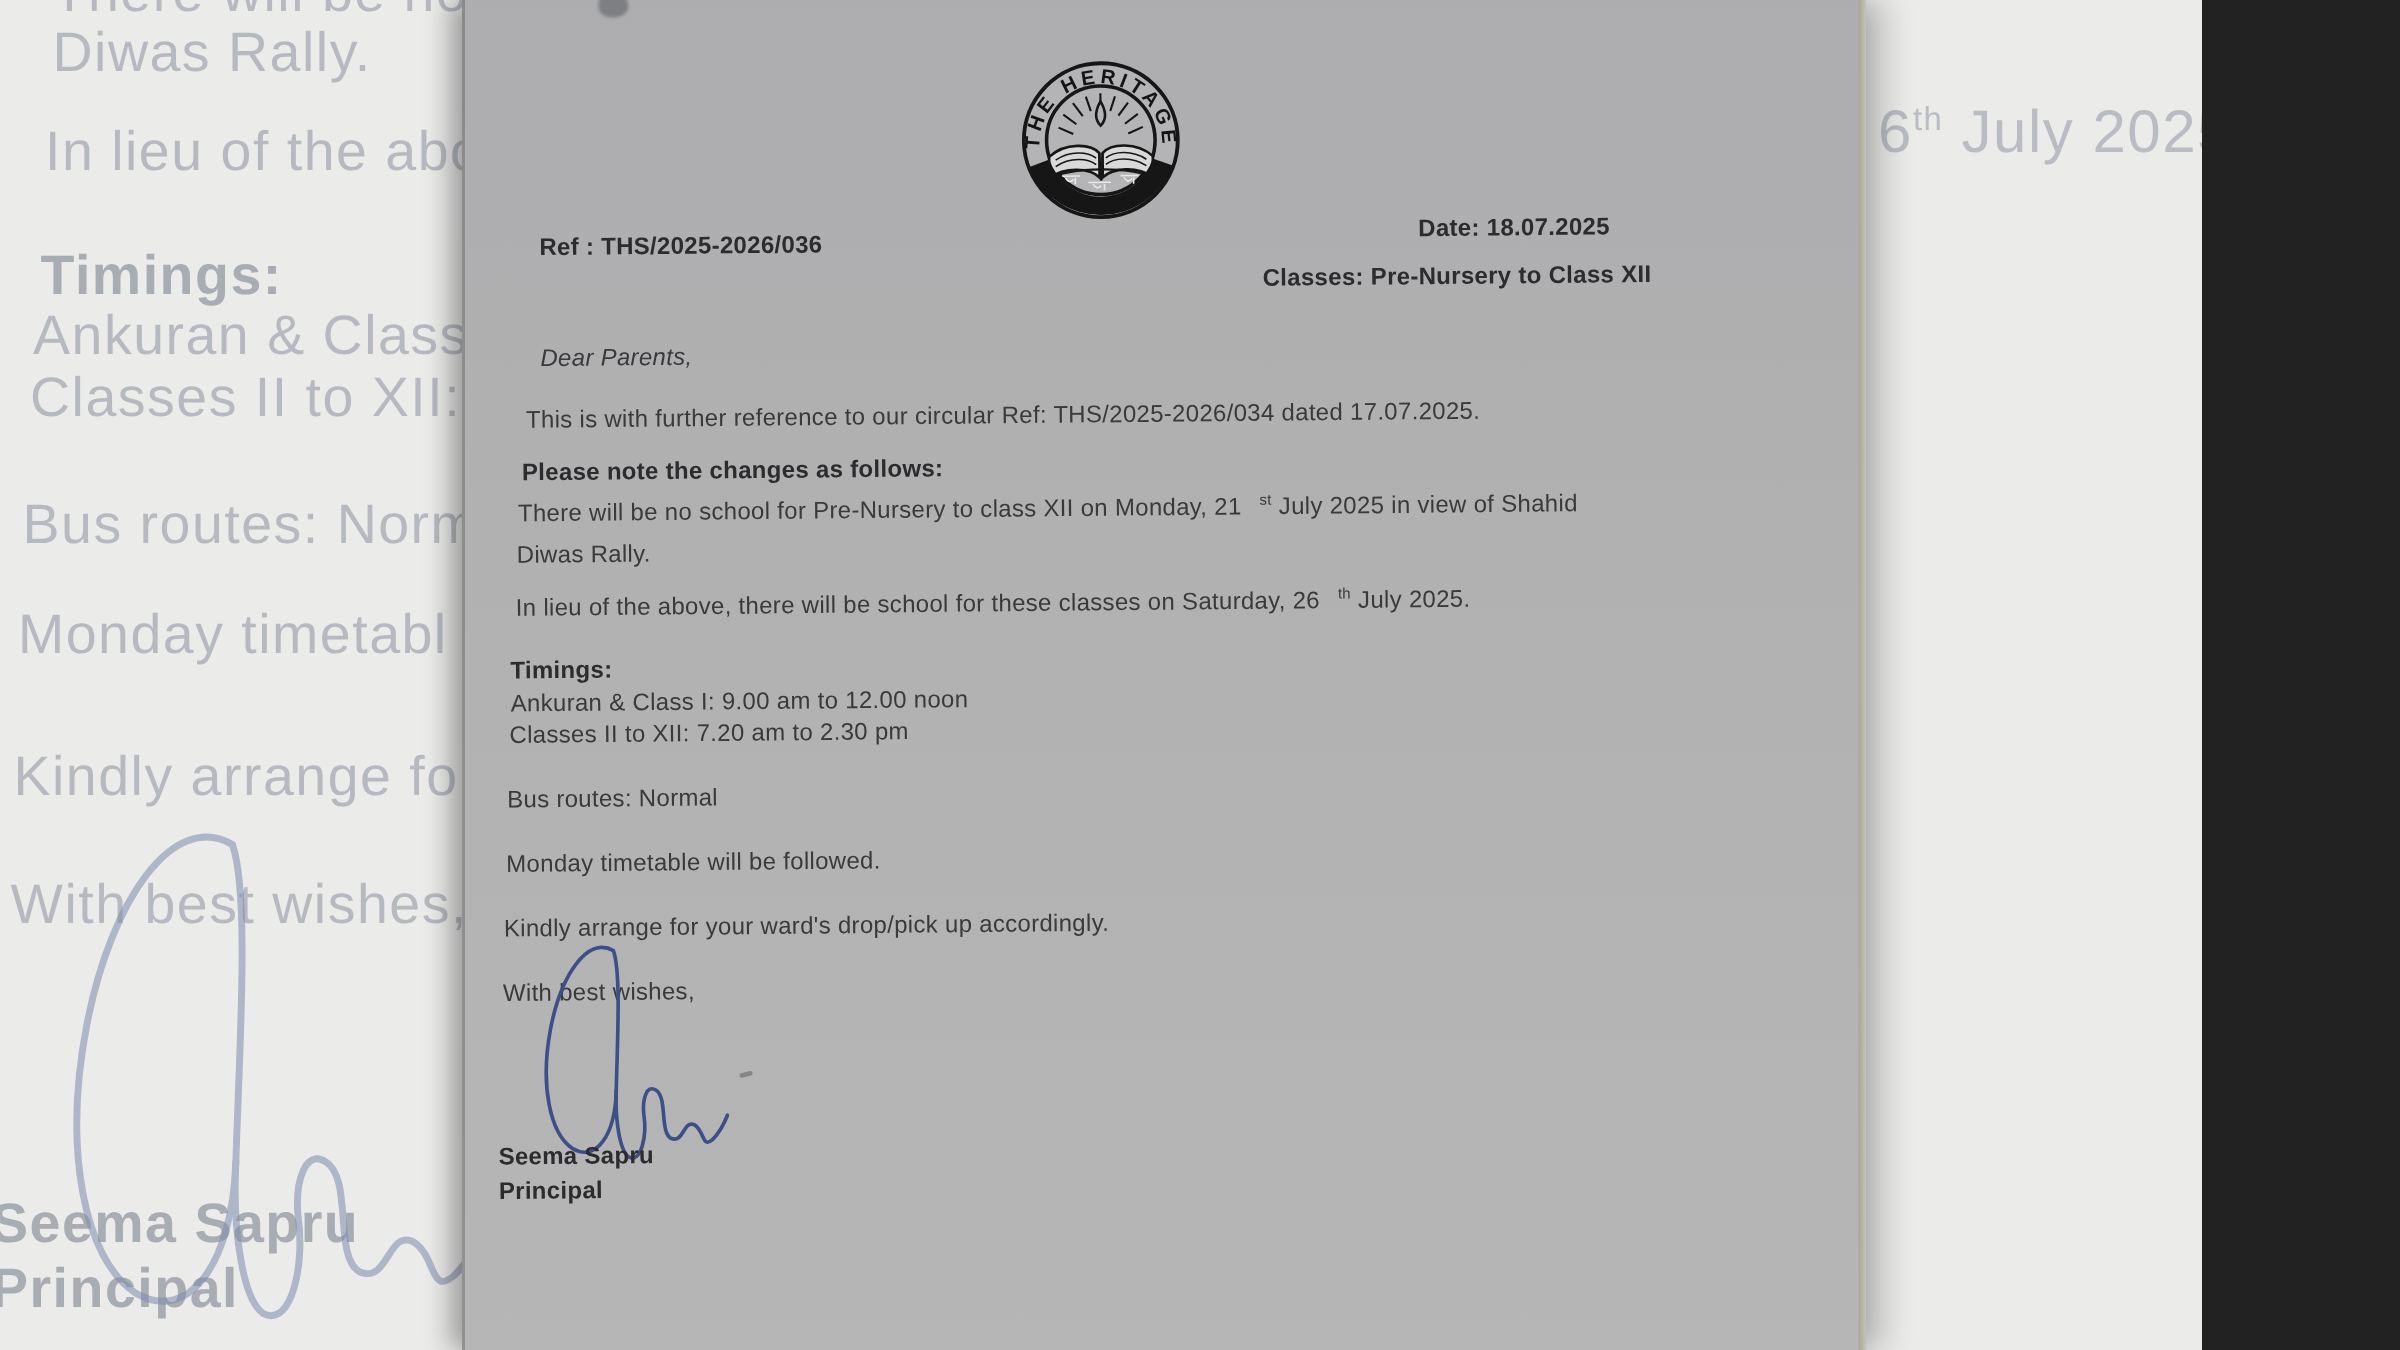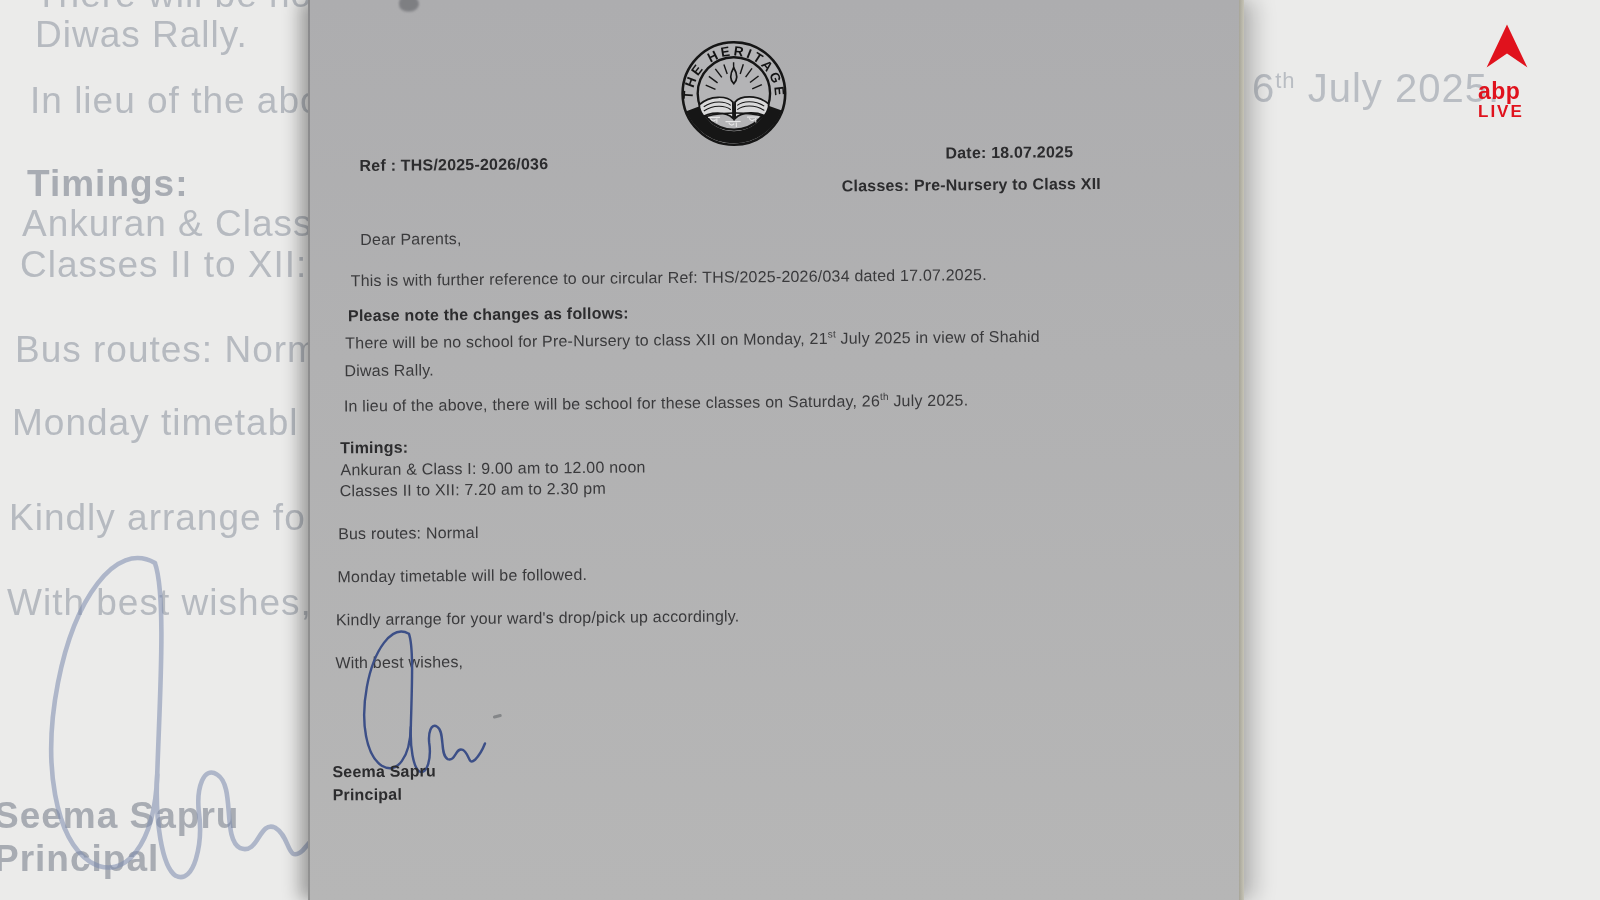--- a/index.html
+++ b/index.html
@@ -1,17 +1,17 @@
 <!DOCTYPE html>
 <html><head>
 <meta charset="utf-8">
 <style>
   html,body{margin:0;padding:0;background:#222;}
   .stage{
-    position:relative;width:1600px;height:900px;overflow:hidden;
+    position:relative;width:1468px;height:900px;overflow:hidden;
     background:#ebebea;
     font-family:"Liberation Sans",sans-serif;
   }
   
   .bg-letter{position:absolute;inset:0;}
   .bg-line{
     position:absolute;font-size:37px;color:#b6bac0;letter-spacing:1px;
     white-space:nowrap;filter:blur(.5px);
   }
   .bg-line.bold{font-weight:700;color:#a8acb3;}
@@ -29,21 +29,21 @@
   }
   .doc::before{content:"";position:absolute;left:0;top:0;bottom:0;width:2px;background:rgba(60,60,60,.30);}
   .doc::after{content:"";position:absolute;right:0;top:0;bottom:0;width:5px;
     background:linear-gradient(to right,#a7a599,#c6c4b6);}
   .doc-content{
     position:absolute;inset:0;color:#3a3a3c;font-size:16px;letter-spacing:.2px;
     transform:rotate(-0.55deg);transform-origin:60px 420px;
   }
   .dline{position:absolute;white-space:nowrap;}
   .dline.bold{font-weight:700;color:#2c2c2e;}
-  .dline sup{font-size:10px;}
+  .dline sup{font-size:10px;margin-left:12px;}
   .smudge{
     position:absolute;left:95px;top:-4px;width:20px;height:16px;border-radius:50% 60% 55% 50%;
     background:#737478;opacity:.8;filter:blur(1px);
   }
   .ink-dash{
     position:absolute;left:182px;top:716px;width:9px;height:3px;background:#5d6164;
     opacity:.55;transform:rotate(-14deg);border-radius:2px;
   }
   .sig{position:absolute;left:42px;top:624px;}
   
@@ -123,21 +123,21 @@
           <path d="M26,72 h11 M28,73 q2,4 5,1 M34,73 v4"></path>
           <path d="M42,76 h14 M45,77 q2,4 5,1 M52,77 v4"></path>
           <path d="M62,72 h11 M64,73 q2,4 5,1 M70,73 v4"></path>
         </g>
       </svg>
 
       <div class="dline bold" style="left:54px;top:157px;">Ref : THS/2025-2026/036</div>
       <div class="dline bold" style="left:640px;top:150px;">Date: 18.07.2025</div>
       <div class="dline bold" style="left:536px;top:182px;">Classes: Pre-Nursery to Class XII</div>
 
-      <div class="dline" style="left:54px;top:231px;">Dear Parents,</div>
+      <div class="dline" style="left:54px;top:231px;font-style:italic;">Dear Parents,</div>
       <div class="dline" style="left:44px;top:272px;">This is with further reference to our circular Ref: THS/2025-2026/034 dated 17.07.2025.</div>
       <div class="dline bold" style="left:41px;top:307px;">Please note the changes as follows:</div>
 
       <div class="dline" style="left:38px;top:333px;"><span>There will be no school for Pre-Nursery to class XII on Monday, 21</span><sup>st</sup><span> July 2025 in view of Shahid</span></div>
       <div class="dline" style="left:37px;top:362px;">Diwas Rally.</div>
 
       <div class="dline" style="left:36px;top:396px;"><span>In lieu of the above, there will be school for these classes on Saturday, 26</span><sup>th</sup><span> July 2025.</span></div>
 
       <div class="dline bold" style="left:32px;top:439px;">Timings:</div>
       <div class="dline" style="left:32px;top:461px;">Ankuran &amp; Class I: 9.00 am to 12.00 noon</div>

